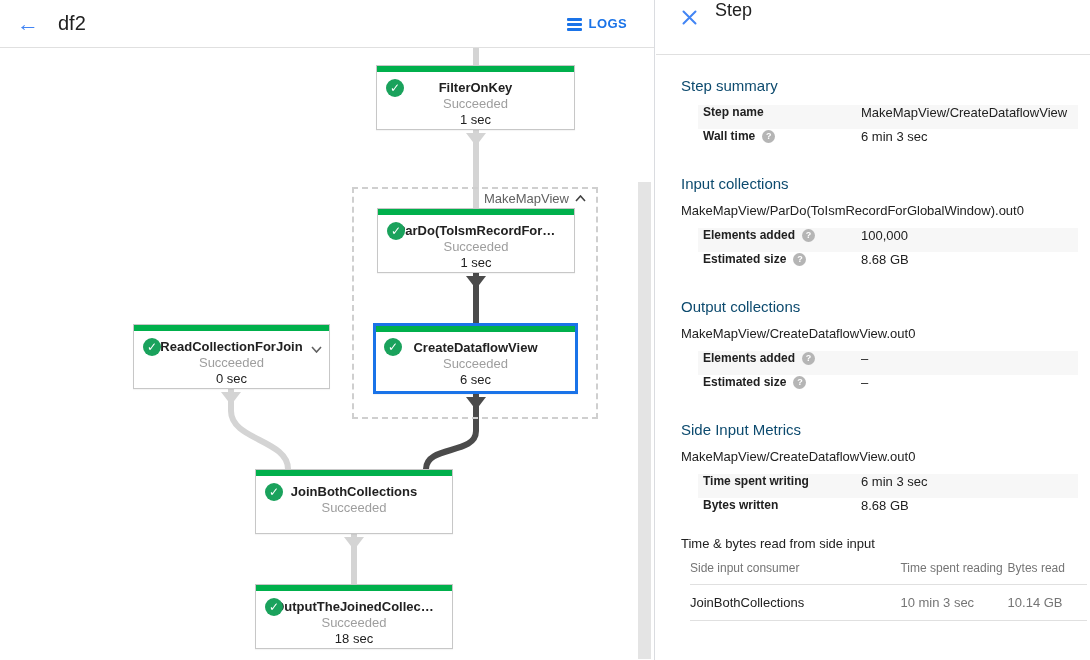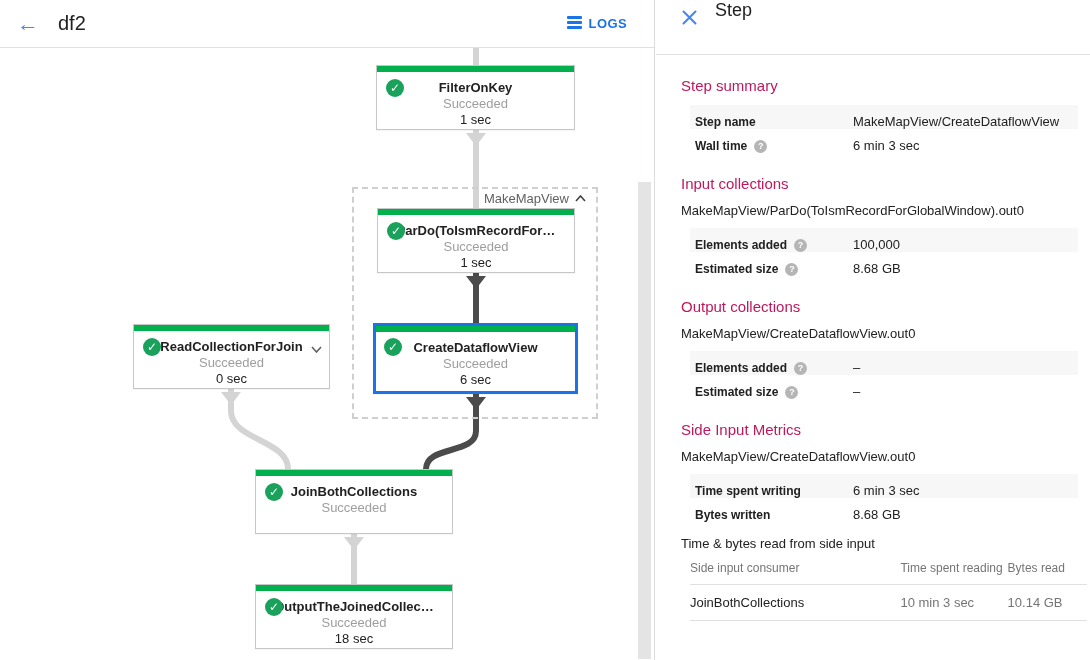--- a/index.html
+++ b/index.html
@@ -5,21 +5,21 @@
   * { margin:0; padding:0; box-sizing:border-box; }
   html,body { width:1090px; height:660px; background:#fff; font-family:"Liberation Sans","DejaVu Sans",sans-serif; color:#212121; overflow:hidden; }
   .app { position:relative; width:1090px; height:660px; }
 
   
   .left-pane { position:absolute; left:0; top:0; width:655px; height:660px; border-right:1px solid #dadce0; background:#fff; }
   .topbar { position:relative; height:48px; border-bottom:1px solid #e0e0e0; display:flex; align-items:center; padding:0 27px 0 12px; }
   .back-btn { width:32px; height:32px; display:flex; align-items:center; justify-content:center; color:#4285f4; font-size:22px; cursor:pointer; }
   .job-title { margin-left:14px; font-size:20px; color:#212121; }
   .spacer { flex:1; }
-  .logs-btn { display:flex; align-items:flex-start; gap:7px; color:#1a73e8; font-size:13px; font-weight:bold; letter-spacing:.4px; cursor:pointer; }
+  .logs-btn { display:flex; align-items:flex-end; gap:7px; color:#1a73e8; font-size:13px; font-weight:bold; letter-spacing:.4px; cursor:pointer; }
   .logs-icon { display:inline-flex; flex-direction:column; gap:2px; }
   .logs-icon i { display:block; width:15px; height:3px; background:#1a73e8; border-radius:1px; }
 
   .graph { position:relative; width:654px; height:611px; overflow:hidden; }
   .edges { position:absolute; left:0; top:0; }
 
   .group-box { position:absolute; left:352px; top:139px; width:246px; height:232px; border:2px dashed #cfcfcf; }
   .group-label { position:absolute; right:10px; top:2px; display:flex; align-items:center; gap:6px; font-size:13px; color:#616161; background:transparent; cursor:pointer; }
 
   .node { position:absolute; background:#fff; border:1px solid #c7c7c7; box-shadow:0 1px 1px rgba(0,0,0,.04); cursor:pointer; }
@@ -42,24 +42,24 @@
   .scrollbar { position:absolute; left:638px; top:134px; width:13px; height:477px; background:#e4e4e4; }
 
   
   .right-panel { position:absolute; left:656px; top:0; width:434px; height:660px; background:#fff; overflow:hidden; }
   .panel-header { position:relative; height:55px; border-bottom:1px solid #e0e0e0; display:flex; padding-left:16px; }
   .close-btn { width:34px; height:34px; display:flex; align-items:center; justify-content:center; cursor:pointer; }
   .panel-title { margin-left:9px; font-size:18px; color:#212121; }
 
   .panel-body { padding:0 12px 0 25px; }
   .section { margin-top:22px; }
-  .section h2 { font-size:15px; font-weight:normal; color:#be185d; margin-bottom:11px; }
+  .section h2 { font-size:15px; font-weight:normal; color:#0c4a6e; margin-bottom:11px; }
   .subtitle { font-size:13px; color:#212121; margin-bottom:10px; }
   .rows { margin-left:9px; }
-  .row { display:flex; align-items:flex-end; height:24px; padding-left:5px; }
+  .row { display:flex; align-items:flex-start; height:24px; padding-left:5px;margin-left:8px; }
   .row.alt { background:#f7f7f7; }
   .row .lbl { width:158px; font-size:12px; font-weight:bold; color:#212121; display:flex; align-items:center; }
   .row .val { font-size:13px; color:#212121; }
   .help { display:inline-flex; align-items:center; justify-content:center; width:13px; height:13px; margin-left:7px; border-radius:50%; background:#b5b5b5; color:#fff; font-size:9px; font-weight:bold; cursor:pointer; }
 
   .table-sec { margin-top:14px; }
   .table-sec h3 { font-size:13px; font-weight:normal; color:#212121; margin-bottom:2px; }
   table.sideio { width:100%; border-collapse:collapse; margin-left:9px; }
   table.sideio th { font-size:12px; font-weight:normal; color:#757575; text-align:left; padding:8px 0 9px 0; border-bottom:1px solid #e0e0e0; }
   table.sideio td { font-size:13px; padding:10px 0; border-bottom:1px solid #e0e0e0; }

